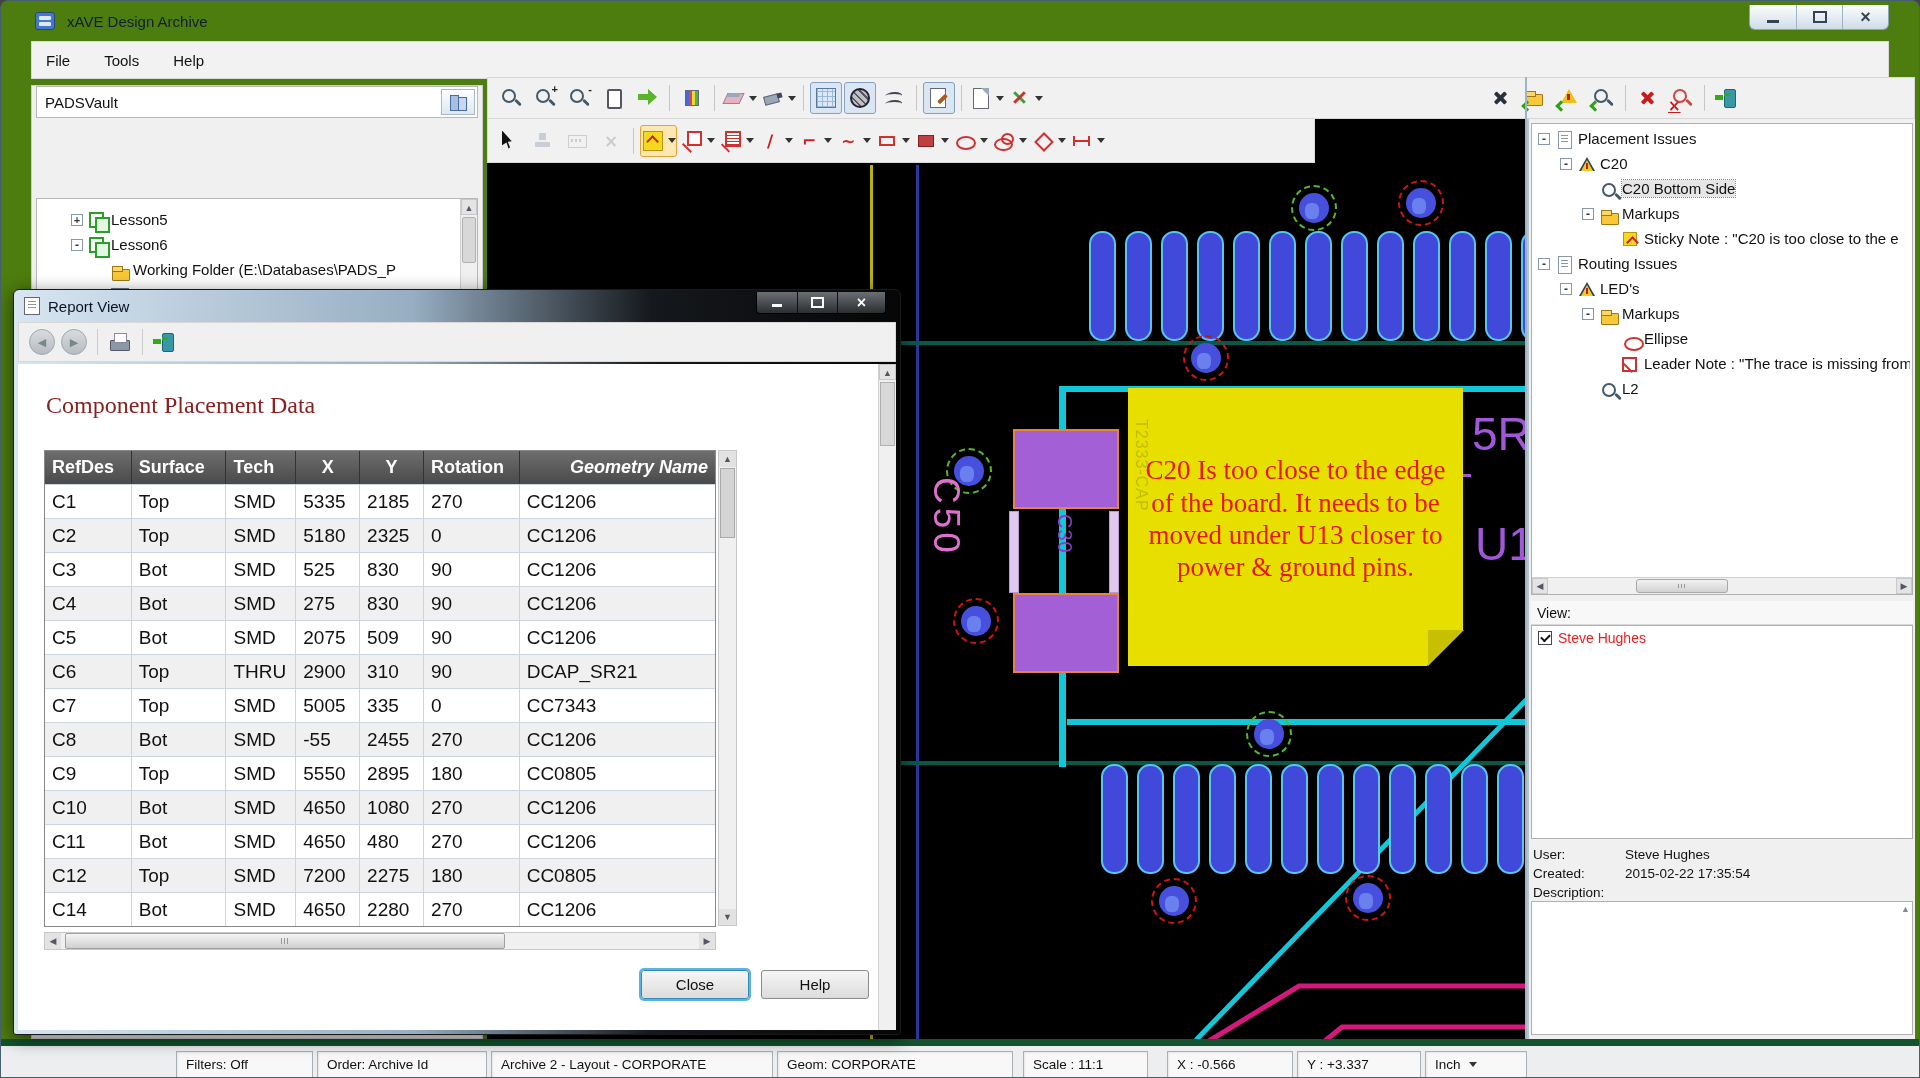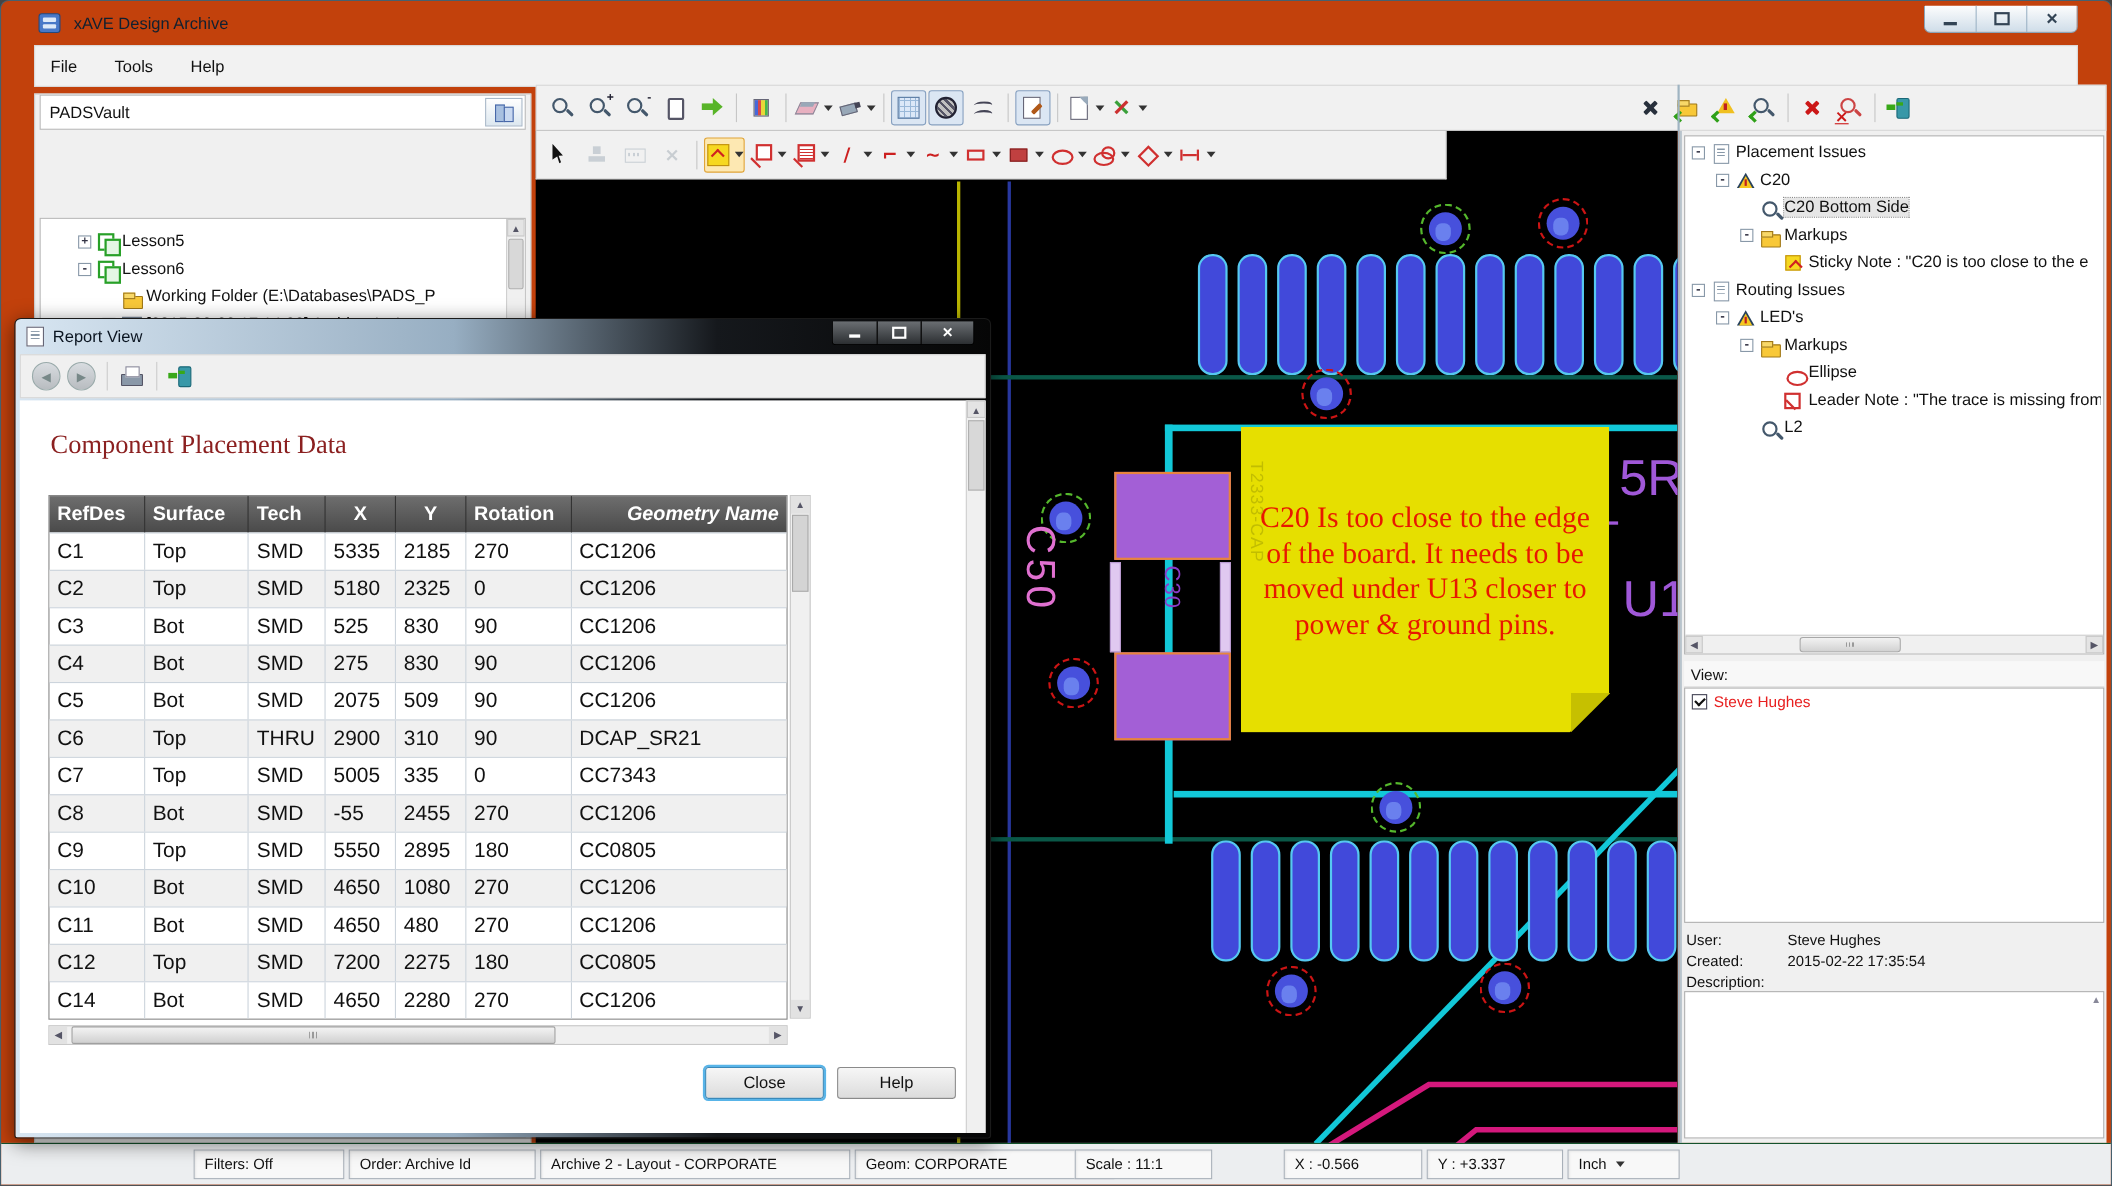--- a/index.html
+++ b/index.html
@@ -1,17 +1,17 @@
 <!DOCTYPE html>
 <html><head>
 <meta charset="utf-8">
 <style>
   html,body{margin:0;padding:0;background:#444;}
   *{box-sizing:border-box;}
-  .screen{position:relative;width:1920px;height:1078px;background:#c2410c;
+  .screen{position:relative;width:1920px;height:1078px;background:#4d7c0f;
     font-family:"Liberation Sans",sans-serif;color:#111;overflow:hidden;
     border:1px solid #46606e;border-radius:8px 8px 0 0;}
   
   .titlebar{position:absolute;left:0;top:0;right:0;height:40px;display:flex;align-items:center;}
   .app-icon{width:20px;height:18px;margin-left:34px;background:#4878c8;border:1px solid #24487e;border-radius:3px;position:relative;}
   .app-icon::before{content:"";position:absolute;left:3px;top:3px;right:3px;height:4px;background:#dce8f8;border-radius:1px;}
   .app-icon::after{content:"";position:absolute;left:3px;bottom:3px;right:3px;height:4px;background:#dce8f8;border-radius:1px;}
   .title-text{margin-left:12px;font-size:15px;color:#102030;}
   .winbtns{position:absolute;right:30px;top:4px;display:flex;border:1px solid #8ba4b8;border-top:none;border-radius:0 0 6px 6px;overflow:hidden;background:linear-gradient(#fdfdfd,#cfdde9);}
   .wbtn{width:46px;height:24px;border-left:1px solid #9db4c6;display:flex;align-items:center;justify-content:center;color:#345;font-size:13px;position:relative;}
@@ -154,21 +154,21 @@
   .users-label{position:absolute;left:2px;right:2px;top:482px;height:24px;background:#f8f8f8;font-size:14px;display:flex;align-items:center;padding-left:6px;border-bottom:1px solid #d8d8d8;}
   .users-box{position:absolute;left:2px;right:2px;top:506px;height:214px;background:#fff;border:1px solid #b0b0b0;padding:4px 6px;}
   .user-item{display:flex;align-items:center;gap:6px;font-size:14px;color:#e82020;}
   .cb{width:14px;height:14px;border:1.5px solid #445;background:#fff;position:relative;}
   .cb::after{content:"";position:absolute;left:2px;top:2px;width:7px;height:4px;border-left:2px solid #111;border-bottom:2px solid #111;transform:rotate(-45deg);}
   .detail{position:absolute;left:4px;right:4px;top:726px;font-size:13.5px;line-height:19px;}
   .drow{display:flex;} .drow b{font-weight:normal;width:92px;}
   .desc-box{position:absolute;left:2px;right:2px;top:782px;bottom:4px;background:#fff;border:1px solid #b0b0b0;}
   .desc-ar{position:absolute;right:2px;top:2px;font-size:9px;color:#889;}
   
-  .statusbar{position:absolute;left:0;right:0;bottom:0;height:38px;background:#eceef0;border-top:1px solid #14532d;z-index:40;}
+  .statusbar{position:absolute;left:0;right:0;bottom:0;height:38px;background:#eceef0;border-top:7px solid #14532d;z-index:40;}
   .seg{position:absolute;top:5px;height:27px;border:1px solid #a8b0b8;background:#f8f8f8;font-size:13.5px;display:flex;align-items:center;padding:0 9px;box-shadow:inset 1px 1px 2px rgba(0,0,0,.07);white-space:nowrap;overflow:hidden;}
   .caret{width:0;height:0;border:4px solid transparent;border-top:5px solid #333;margin-left:8px;margin-top:4px;}
   
   .rwin{position:absolute;left:12px;top:288px;width:888px;height:746px;z-index:50;
     background:linear-gradient(90deg,#d8e6f2,#97aec2 45%,#15181c 72%,#060606);
     border:1px solid #1a1a1a;border-radius:6px 6px 3px 3px;box-shadow:0 4px 18px rgba(0,0,0,.55);}
   .rw-title{height:32px;display:flex;align-items:center;padding-left:10px;position:relative;}
   .rw-title .ttext{margin-left:8px;font-size:15px;color:#0a1420;}
   .g-docsm{width:16px;height:18px;background:#fff;border:1px solid #667;position:relative;}
   .g-docsm::after{content:"";position:absolute;left:3px;top:3px;width:8px;height:9px;background:repeating-linear-gradient(#8898a8 0 1px,transparent 1px 3px);}
@@ -618,21 +618,21 @@
       </div>
       <div class="seg" style="left: 316px; width: 170px;">
         <span>Order: Archive Id</span>
       </div>
       <div class="seg" style="left: 490px; width: 282px;">
         <span>Archive 2 - Layout - CORPORATE</span>
       </div>
       <div class="seg" style="left: 776px; width: 236px;">
         <span>Geom: CORPORATE</span>
       </div>
-      <div class="seg" style="left: 976px; width: 125px;">
+      <div class="seg" style="left: 1022px; width: 125px;">
         <span>Scale : 11:1</span>
       </div>
       <div class="seg" style="left: 1166px; width: 126px;">
         <span>X : -0.566</span>
       </div>
       <div class="seg" style="left: 1296px; width: 124px;">
         <span>Y : +3.337</span>
       </div>
       <div class="seg" style="left: 1424px; width: 102px;">
         <span>Inch</span>

